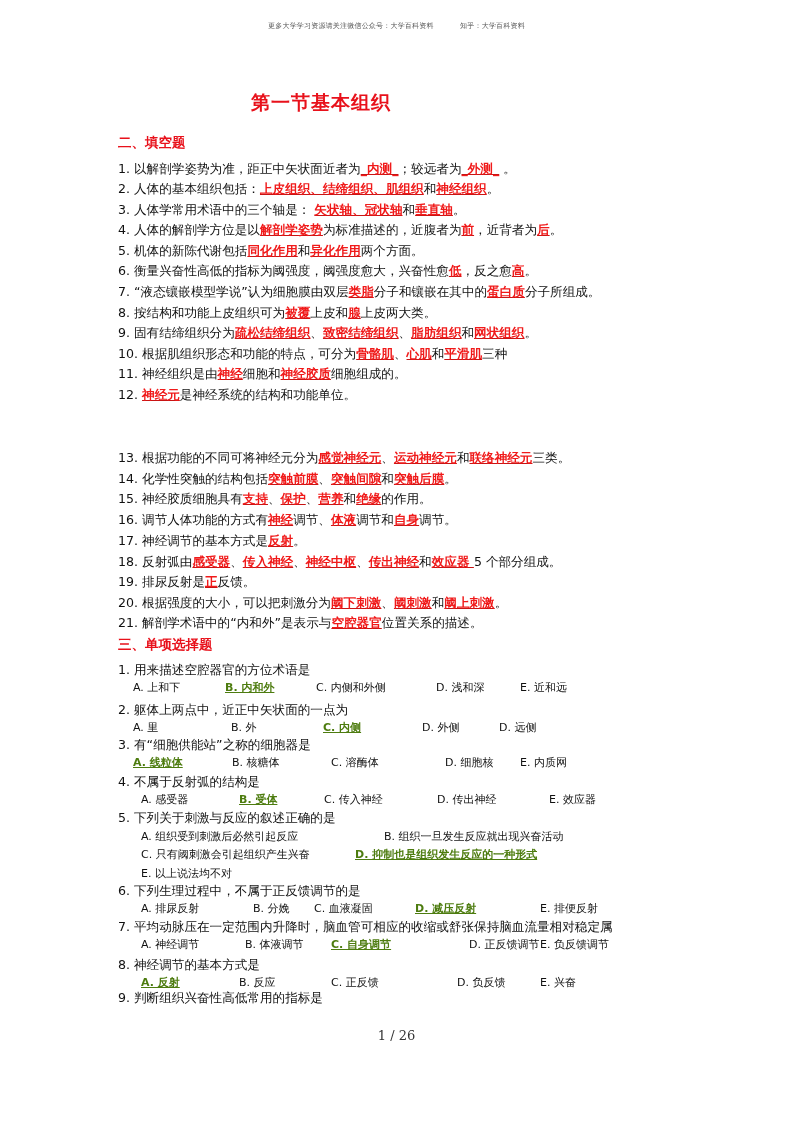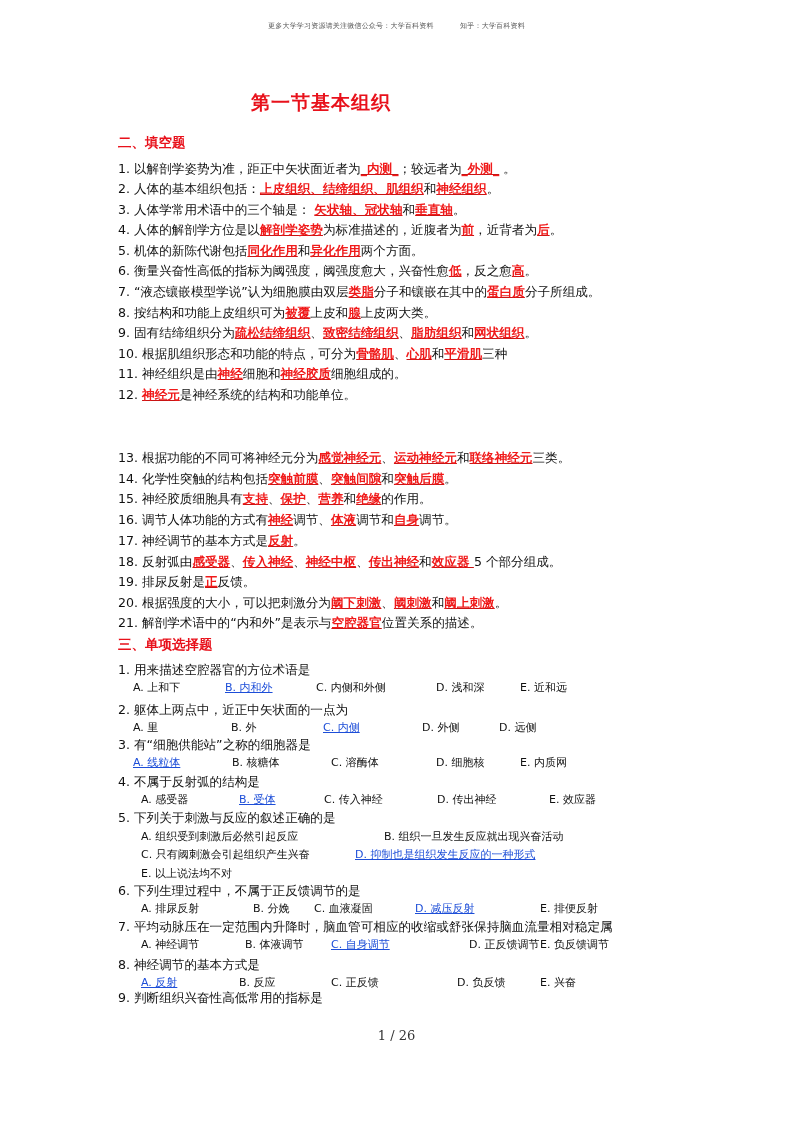--- a/index.html
+++ b/index.html
@@ -8,21 +8,21 @@
   .header-note { position:absolute; top:21px; left:0; width:793px; text-align:center;
          font-family:"DejaVu Serif","Liberation Serif",serif; font-size:7px; color:#555; letter-spacing:0.2px; }
   .header-note span { margin:0 12px; }
   .title { position:absolute; top:90px; left:0; width:642px; text-align:center;
          color:#e8111b; font-size:19px; font-weight:bold; letter-spacing:1px; }
   .section { position:absolute; left:118px; color:#e8111b; font-size:13.5px; font-weight:bold; }
   .line { position:absolute; left:118px; font-size:12.6px; white-space:nowrap; line-height:16px; }
   .ans { color:#f01a1a; text-decoration:underline; text-decoration-color:#c81414; font-weight:bold; }
   .q { position:absolute; left:118px; font-size:12.6px; white-space:nowrap; line-height:16px; }
   .opt { position:absolute; font-size:11px; white-space:nowrap; line-height:16px; }
-  .opt.correct { color:#1d4ed8; text-decoration:underline; font-weight:normal; }
+  .opt.correct { color:#4d7c0f; text-decoration:underline; font-weight:bold; }
   .pager { position:absolute; top:1028px; left:0; width:793px; text-align:center;
           font-family:"DejaVu Serif","Liberation Serif",serif; font-size:13px; color:#333; }
 </style>
 </head>
 <body>
 
 <div class="header-note">
   <span>更多大学学习资源请关注微信公众号：大学百科资料</span>
   <span>知乎：大学百科资料</span>
 </div>
@@ -67,21 +67,21 @@
     <div class="q" style="top: 702px;">2.  躯体上两点中，近正中矢状面的一点为</div>
     <div class="opt" style="left: 133px; top: 720px;">A. 里</div>
     <div class="opt" style="left: 231px; top: 720px;">B. 外</div>
     <div class="opt correct" style="left: 323px; top: 720px;">C. 内侧</div>
     <div class="opt" style="left: 422px; top: 720px;">D. 外侧</div>
     <div class="opt" style="left: 499px; top: 720px;">D. 远侧</div>
     <div class="q" style="top: 737px;">3. 有“细胞供能站”之称的细胞器是</div>
     <div class="opt correct" style="left: 133px; top: 755px;">A. 线粒体</div>
     <div class="opt" style="left: 232px; top: 755px;">B. 核糖体</div>
     <div class="opt" style="left: 331px; top: 755px;">C. 溶酶体</div>
-    <div class="opt" style="left: 436px; top: 755px;">D. 细胞核</div>
+    <div class="opt" style="left: 445px; top: 755px;">D. 细胞核</div>
     <div class="opt" style="left: 520px; top: 755px;">E. 内质网</div>
     <div class="q" style="top: 774px;">4. 不属于反射弧的结构是</div>
     <div class="opt" style="left: 141px; top: 792px;">A. 感受器</div>
     <div class="opt correct" style="left: 239px; top: 792px;">B. 受体</div>
     <div class="opt" style="left: 324px; top: 792px;">C. 传入神经</div>
     <div class="opt" style="left: 437px; top: 792px;">D. 传出神经</div>
     <div class="opt" style="left: 549px; top: 792px;">E. 效应器</div>
     <div class="q" style="top: 810px;">5. 下列关于刺激与反应的叙述正确的是</div>
     <div class="opt" style="left: 141px; top: 828.5px;">A. 组织受到刺激后必然引起反应</div>
     <div class="opt" style="left: 350px; top: 828.5px; margin-left: 34px;">B. 组织一旦发生反应就出现兴奋活动</div>

